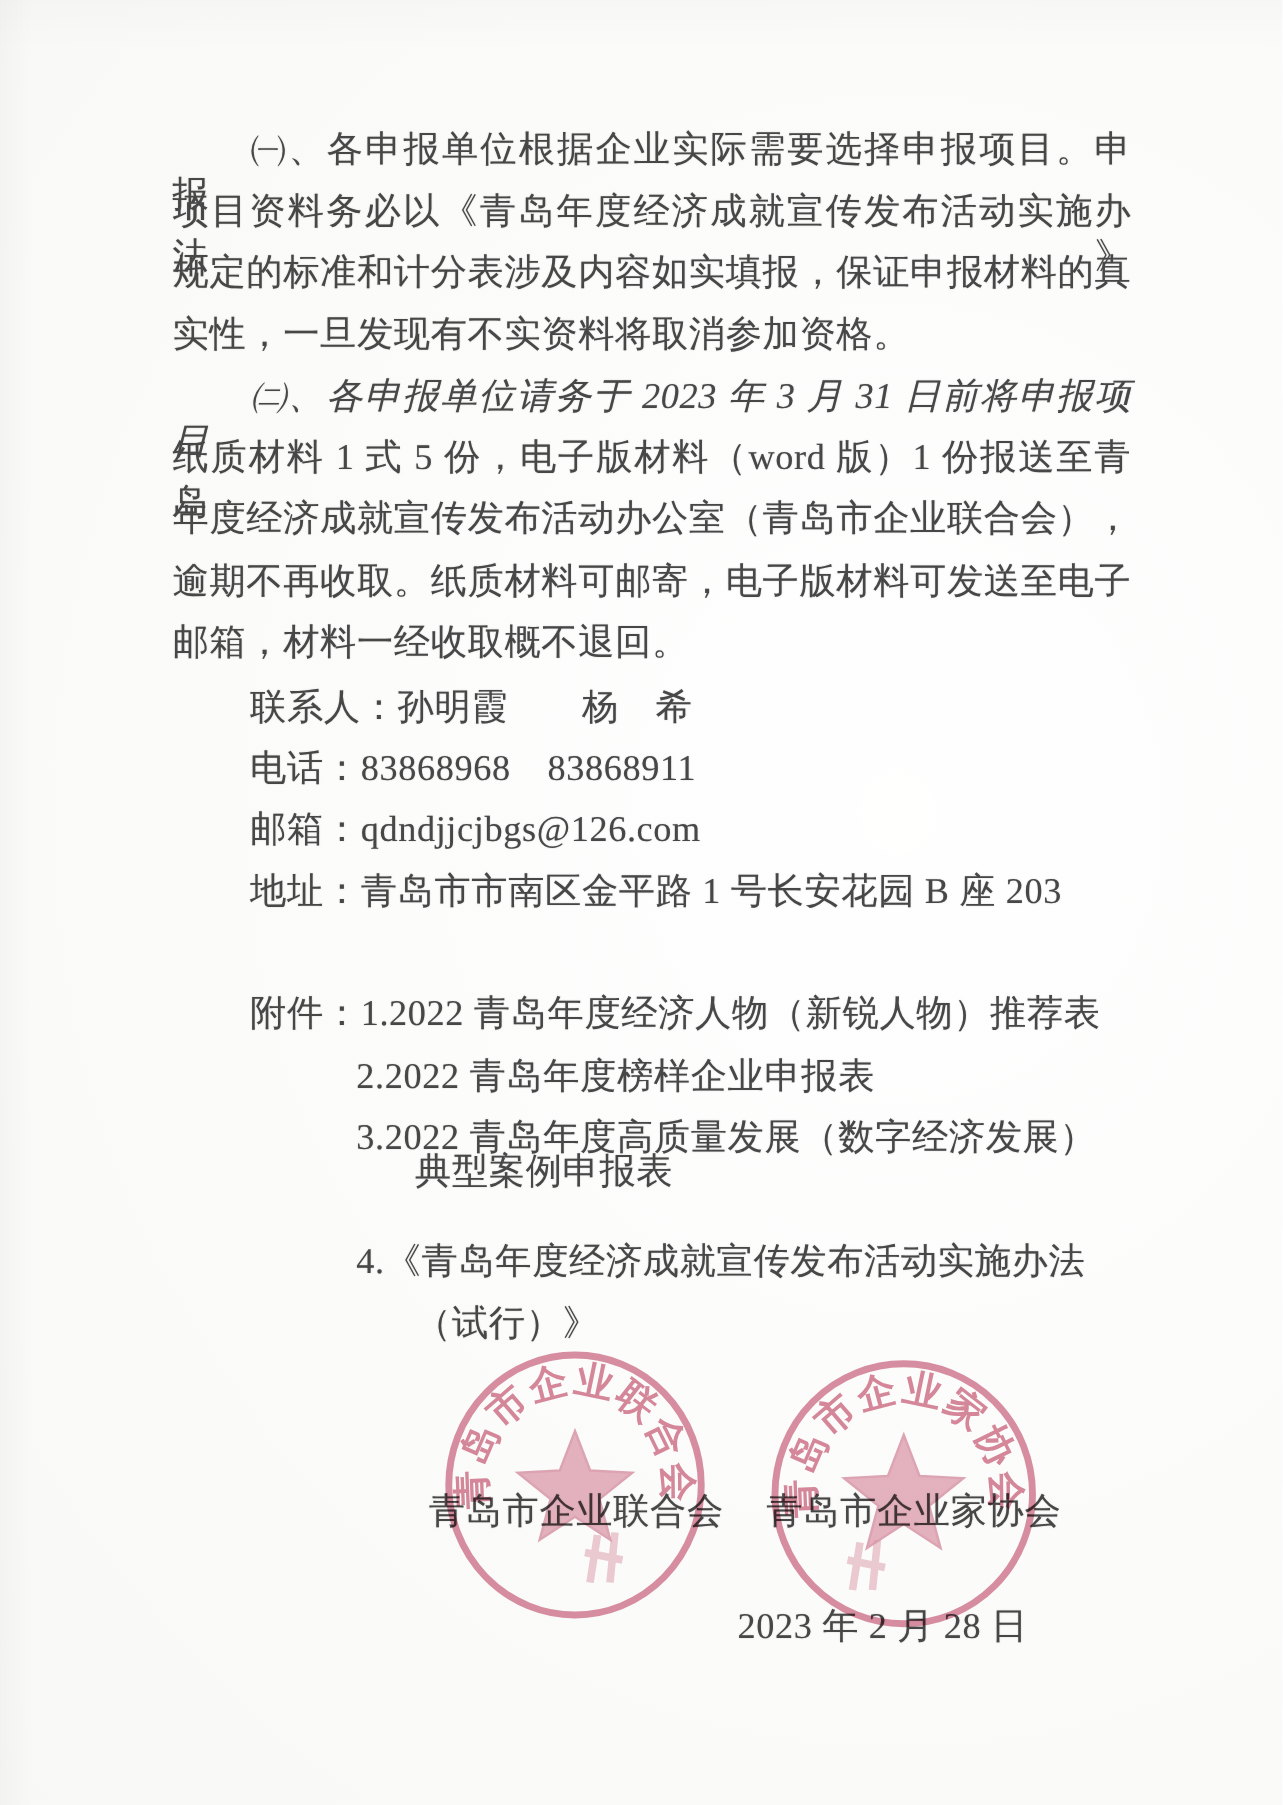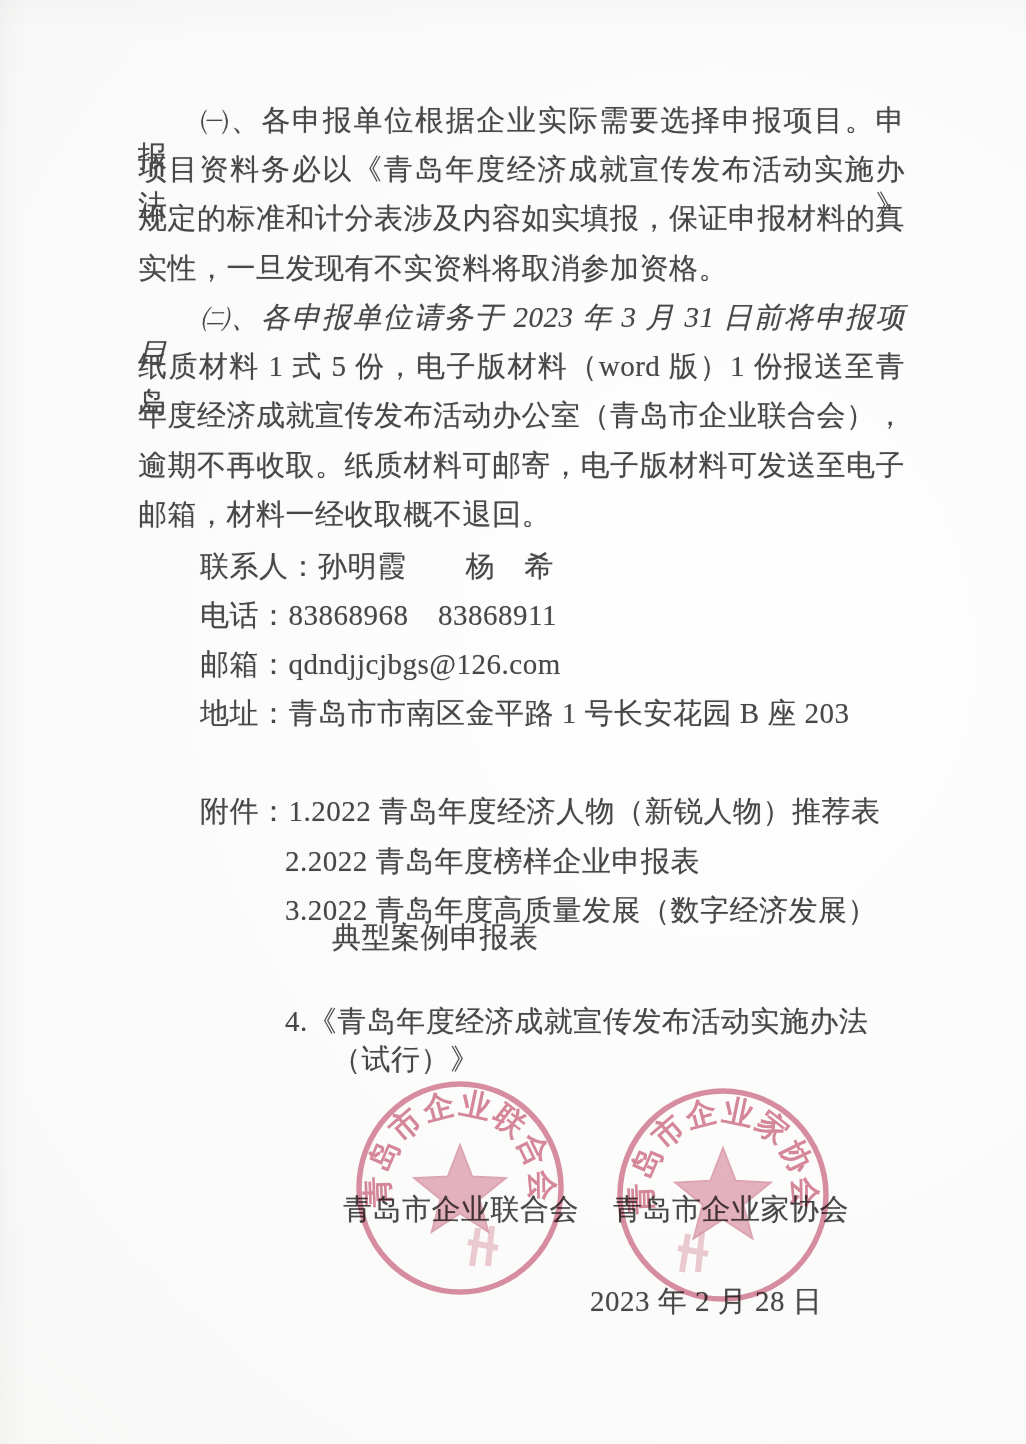--- a/index.html
+++ b/index.html
@@ -63,21 +63,21 @@
 
   <div class="line" style="left:200px;top:548px;">联系人：孙明霞　　杨　希</div>
   <div class="line" style="left:200px;top:597px;">电话：83868968　83868911</div>
   <div class="line" style="left:200px;top:646px;text-align:right;">邮箱：qdndjjcjbgs@126.com</div>
   <div class="line" style="left:200px;top:695px;">地址：青岛市市南区金平路 1 号长安花园 B 座 203</div>
 
   <div class="line" style="left:200px;top:793px;text-align:right;"><span>附件：</span><span>1.2022 青岛年度经济人物（新锐人物）推荐表</span></div>
   <div class="line" style="left:285px;top:843px;">2.2022 青岛年度榜样企业申报表</div>
   <div class="line" style="left:285px;top:892px;">3.2022 青岛年度高质量发展（数字经济发展）</div>
   <div class="line" style="left:332px;top:919px;">典型案例申报表</div>
-  <div class="line" style="left:285px;top:991px;margin-top:12px;">4.《青岛年度经济成就宣传发布活动实施办法</div>
+  <div class="line" style="left:285px;top:991px;">4.《青岛年度经济成就宣传发布活动实施办法</div>
   <div class="line" style="left:332px;top:1041px;">（试行）》</div>
 
   <div class="line" style="left:343px;top:1191px;"><span>青岛市企业联合会</span><span class="sig-gap"></span><span>青岛市企业家协会</span></div>
 
   <div class="line" style="left:590px;top:1283px;">2023 年 2 月 28 日</div>
 
   <div class="stamp" style="left:350px;top:1076px;width:220px;height:224px;">
     <svg width="220" height="224" viewBox="0 0 220 224">
       <defs>
         <path id="arcL" d="M 32.7,132.7 A 72,72 0 1 1 187.3,132.7" transform="translate(0,-9) scale(1,1)"></path>

